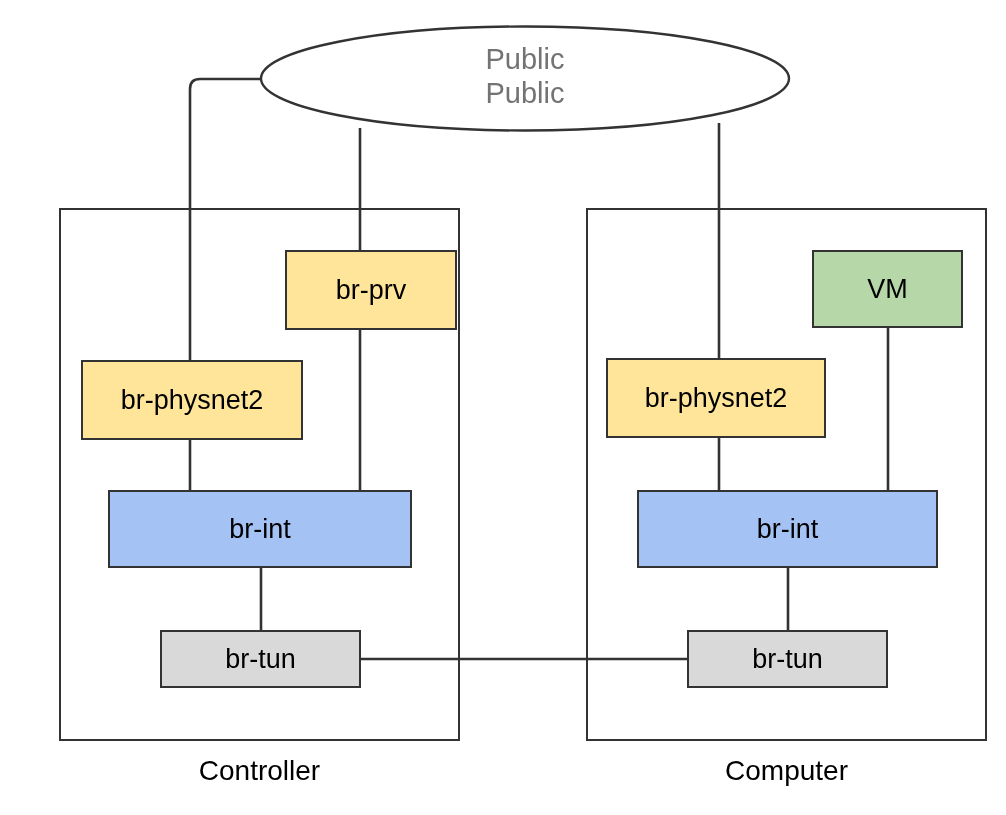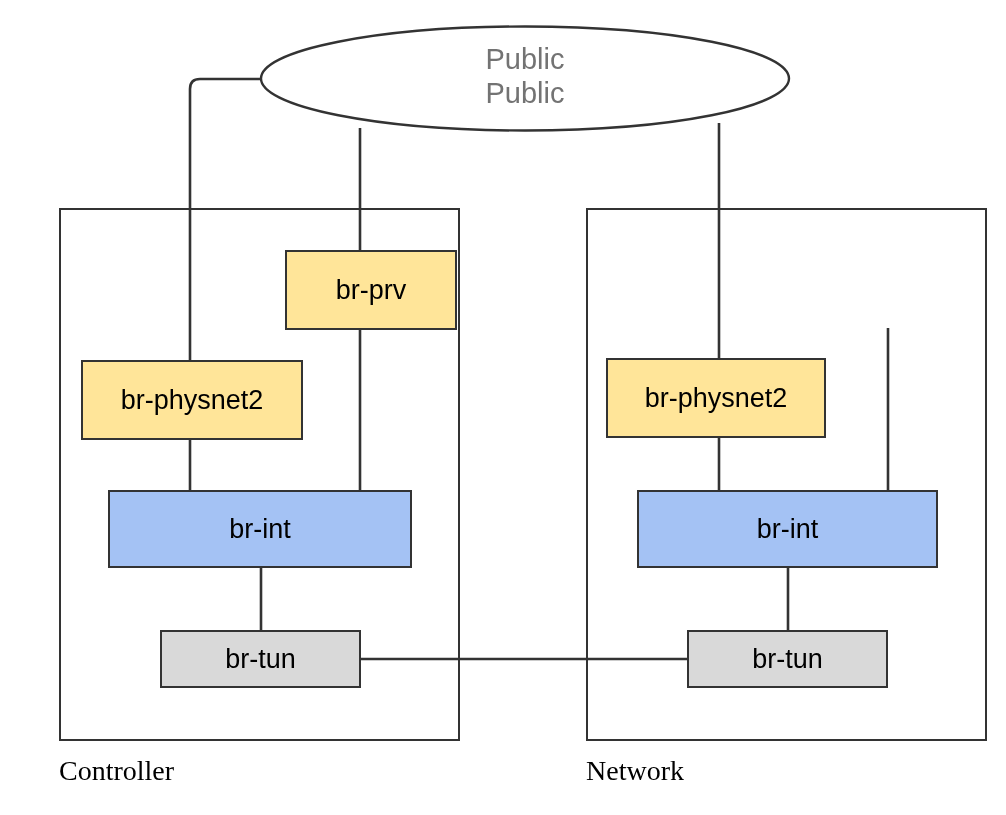--- a/index.html
+++ b/index.html
@@ -46,24 +46,24 @@
   .cloud-label {
     position: absolute;
     text-align: center;
     font-size: 29px;
     line-height: 1.18;
     color: #737373;
     z-index: 4;
   }
   .host-label {
     position: absolute;
+    text-align: center;
     font-size: 28px;
     color: #000000;
     z-index: 6;
-    font-family: Liberation Serif, serif;
   }
 </style>
 </head>
 <body>
 
 <div id="canvas">
 
   <svg class="layer" viewBox="0 0 1006 815" xmlns="http://www.w3.org/2000/svg">
     <g fill="none" stroke="#333333" stroke-width="2.6">
 
@@ -109,30 +109,33 @@
   </div>
 
   <div class="node-box" style="left:108px; top:490px; width:304px; height:78px; background:#A4C2F4;">
     <span>br-int</span>
   </div>
 
   <div class="node-box" style="left:160px; top:630px; width:201px; height:58px; background:#D9D9D9;">
     <span>br-tun</span>
   </div>
 
+  <div class="node-box" style="left:812px; top:250px; width:151px; height:78px; background:#B6D7A8;">
+    <span>VM</span>
+  </div>
 
   <div class="node-box" style="left:606px; top:358px; width:220px; height:80px; background:#FFE599;">
     <span>br-physnet2</span>
   </div>
 
   <div class="node-box" style="left:637px; top:490px; width:301px; height:78px; background:#A4C2F4;">
     <span>br-int</span>
   </div>
 
   <div class="node-box" style="left:687px; top:630px; width:201px; height:58px; background:#D9D9D9;">
     <span>br-tun</span>
   </div>
 
   <div class="host-label" style="left:59px; top:755px; width:401px;">Controller</div>
 
-  <div class="host-label" style="left:586px; top:755px; width:401px;">Network</div>
+  <div class="host-label" style="left:586px; top:755px; width:401px;">Computer</div>
 
 </div>
 
 </body></html>

